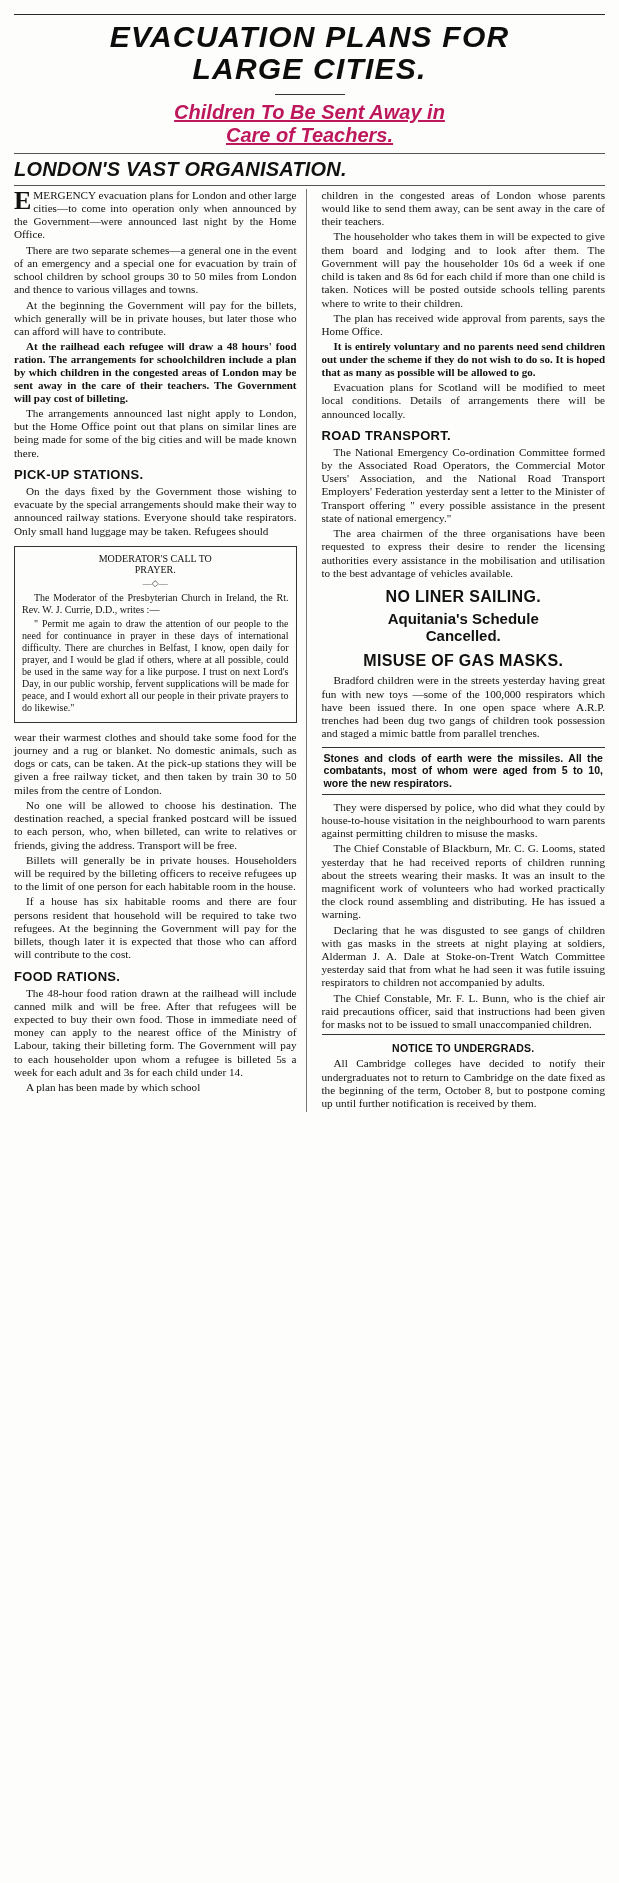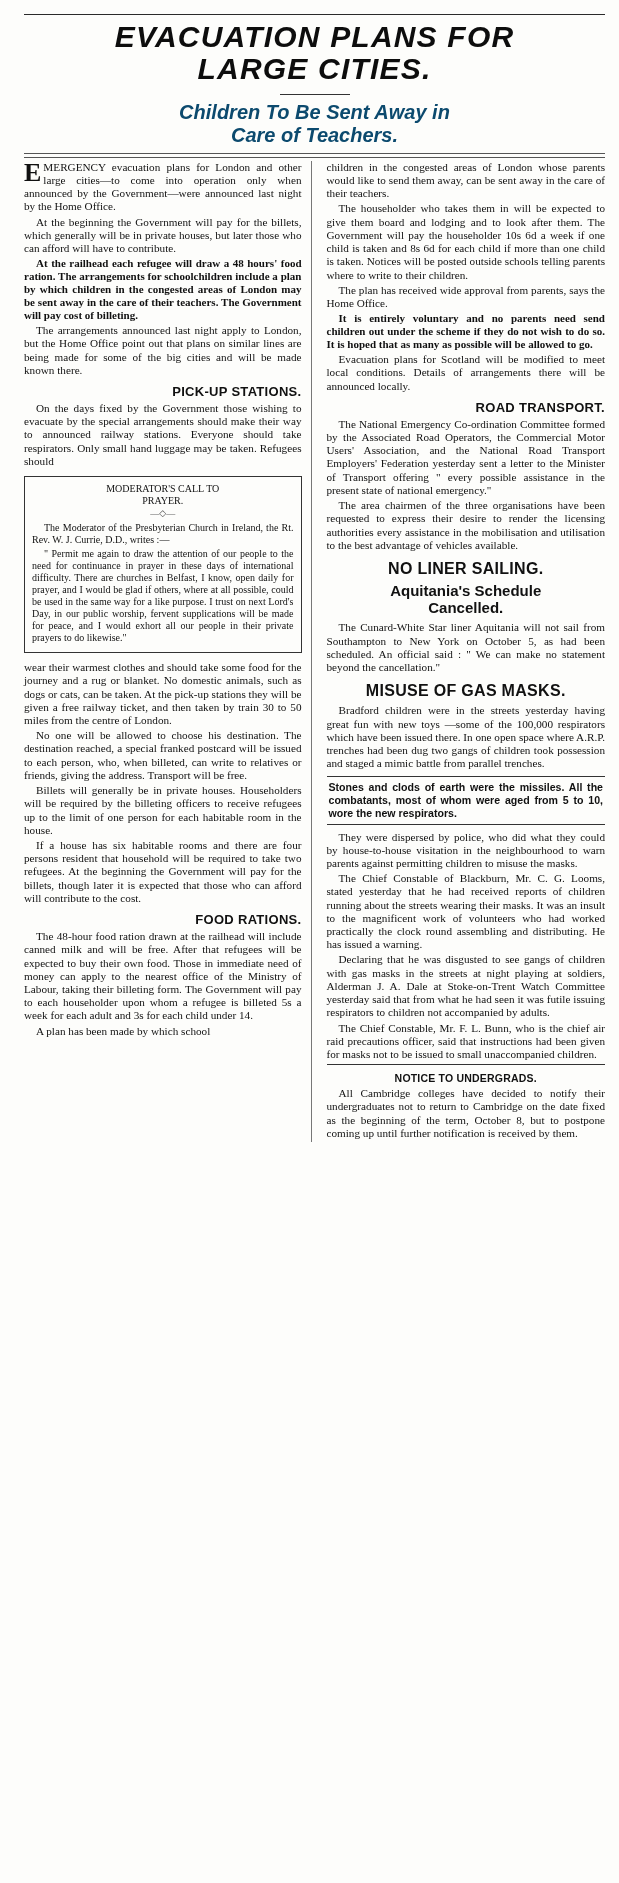--- a/index.html
+++ b/index.html
@@ -11,21 +11,21 @@
     width: 619px;
     height: 1883px;
     font-family: "Liberation Serif", serif;
     color: #111111;
     position: relative;
   }
   .page {
     width: 619px;
     height: 1883px;
     box-sizing: border-box;
-    padding: 10px 14px 6px 24px;
+    padding: 10px 14px 6px 14px;
     position: relative;
     background: #fdfdfb;
   }
   .rule {
     border: 0;
     border-top: 1px solid #2a2a2a;
     margin: 4px 0 2px 0;
   }
   .rule-thin {
     border: 0;
@@ -50,21 +50,22 @@
     border-top: 1px solid #333;
   }
   .subhead {
     text-align: center;
     font-family: "Liberation Sans", sans-serif;
     font-weight: bold;
     font-style: italic;
     font-size: 20px;
     line-height: 1.15;
     margin: 2px 0 6px 0;
-    color: #0c4a6e;
+    color: #be185d;
+    text-decoration: underline;
   }
   .kicker {
     font-family: "Liberation Sans", sans-serif;
     font-weight: bold;
     font-style: italic;
     font-size: 20px;
     text-align: left;
     margin: 4px 0 4px 0;
     letter-spacing: 0.2px;
   }
@@ -100,21 +101,20 @@
     font-weight: bold;
     padding: 1px 2px 0 0;
     font-family: "Liberation Serif", serif;
   }
   .secthead {
     font-family: "Liberation Sans", sans-serif;
     font-weight: bold;
     font-size: 13px;
     margin: 7px 0 3px 0;
     letter-spacing: 0.3px;
-    text-align: right;
   }
   .secthead-c2 {
     font-family: "Liberation Sans", sans-serif;
     font-weight: bold;
     font-size: 15px;
     text-align: center;
     margin: 4px 0 5px 0;
     line-height: 1.15;
   }
   .secthead-c3 {
@@ -183,28 +183,30 @@
 
   <hr class="sub-rule">
 
   <div class="subhead">
     <div>Children To Be Sent Away in</div>
     <div>Care of Teachers.</div>
   </div>
 
   <hr class="rule-thin">
 
+  <div class="kicker">LONDON'S VAST ORGANISATION.</div>
 
   <hr class="rule-thin">
 
   <div class="cols">
 
     <div class="col col-left">
 
       <p class="dropcap noindent">EMERGENCY evacuation plans for London and other large cities—to come into operation only when announced by the Government—were announced last night by the Home Office.</p>
+      <p>There are two separate schemes—a general one in the event of an emergency and a special one for evacuation by train of school children by school groups 30 to 50 miles from London and thence to various villages and towns.</p>
       <p>At the beginning the Government will pay for the billets, which generally will be in private houses, but later those who can afford will have to contribute.</p>
 
       <p class="bold">At the railhead each refugee will draw a 48 hours' food ration. The arrangements for schoolchildren include a plan by which children in the congested areas of London may be sent away in the care of their teachers. The Government will pay cost of billeting.</p>
 
       <p>The arrangements announced last night apply to London, but the Home Office point out that plans on similar lines are being made for some of the big cities and will be made known there.</p>
 
       <div class="secthead">PICK-UP STATIONS.</div>
       <p>On the days fixed by the Government those wishing to evacuate by the special arrangements should make their way to announced railway stations. Everyone should take respirators. Only small hand luggage may be taken. Refugees should</p>
 
       <div class="box">
@@ -240,21 +242,20 @@
 
       <div class="secthead">ROAD TRANSPORT.</div>
       <p>The National Emergency Co-ordination Committee formed by the Associated Road Operators, the Commercial Motor Users' Association, and the National Road Transport Employers' Federation yesterday sent a letter to the Minister of Transport offering " every possible assistance in the present state of national emergency."</p>
       <p>The area chairmen of the three organisations have been requested to express their desire to render the licensing authorities every assistance in the mobilisation and utilisation to the best advantage of vehicles available.</p>
 
       <div class="secthead-c3">NO LINER SAILING.</div>
       <div class="secthead-c2">
         <div>Aquitania's Schedule</div>
         <div>Cancelled.</div>
       </div>
-      <p>The Cunard-White Star liner Aquitania will not sail from Southampton to New York on October 5, as had been scheduled. An official said : " We can make no statement beyond the cancellation."</p>
 
       <div class="secthead-c3">MISUSE OF GAS MASKS.</div>
       <p>Bradford children were in the streets yesterday having great fun with new toys —some of the 100,000 respirators which have been issued there. In one open space where A.R.P. trenches had been dug two gangs of children took possession and staged a mimic battle from parallel trenches.</p>
 
       <div class="boxed-bold">Stones and clods of earth were the missiles. All the combatants, most of whom were aged from 5 to 10, wore the new respirators.</div>
 
       <p>They were dispersed by police, who did what they could by house-to-house visitation in the neighbourhood to warn parents against permitting children to misuse the masks.</p>
       <p>The Chief Constable of Blackburn, Mr. C. G. Looms, stated yesterday that he had received reports of children running about the streets wearing their masks. It was an insult to the magnificent work of volunteers who had worked practically the clock round assembling and distributing. He has issued a warning.</p>
       <p>Declaring that he was disgusted to see gangs of children with gas masks in the streets at night playing at soldiers, Alderman J. A. Dale at Stoke-on-Trent Watch Committee yesterday said that from what he had seen it was futile issuing respirators to children not accompanied by adults.</p>
       <p>The Chief Constable, Mr. F. L. Bunn, who is the chief air raid precautions officer, said that instructions had been given for masks not to be issued to small unaccompanied children.</p>

